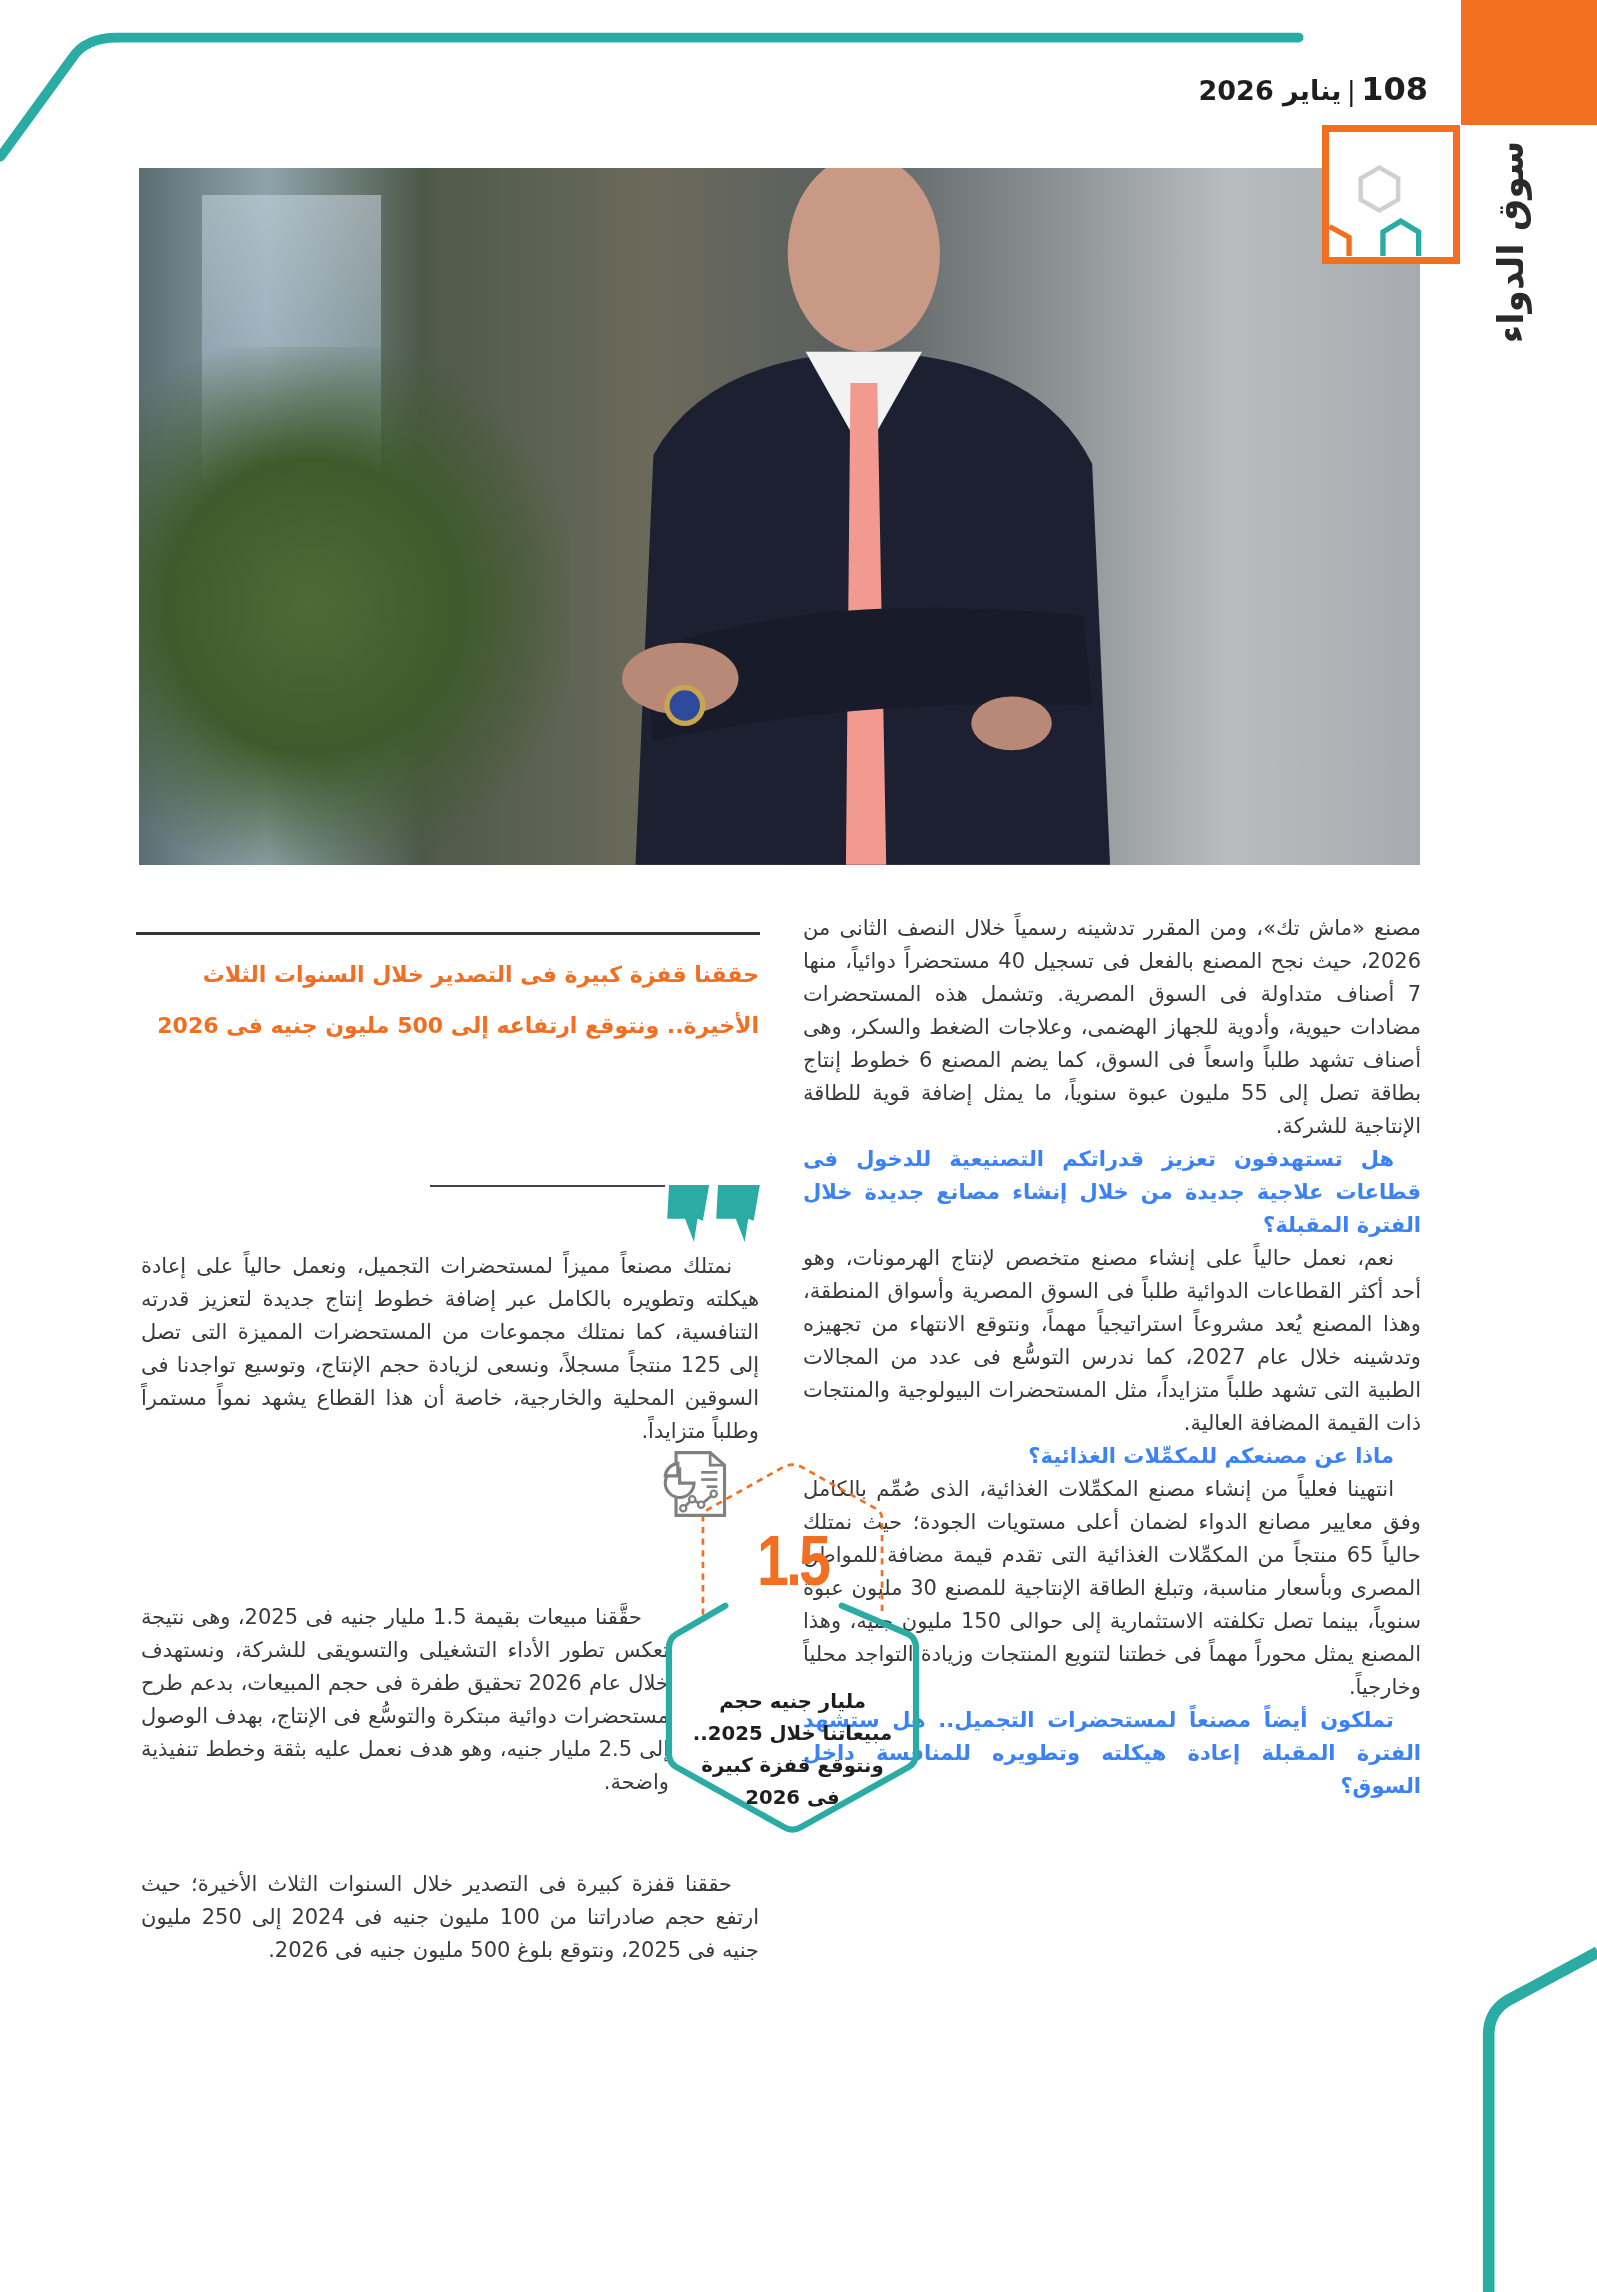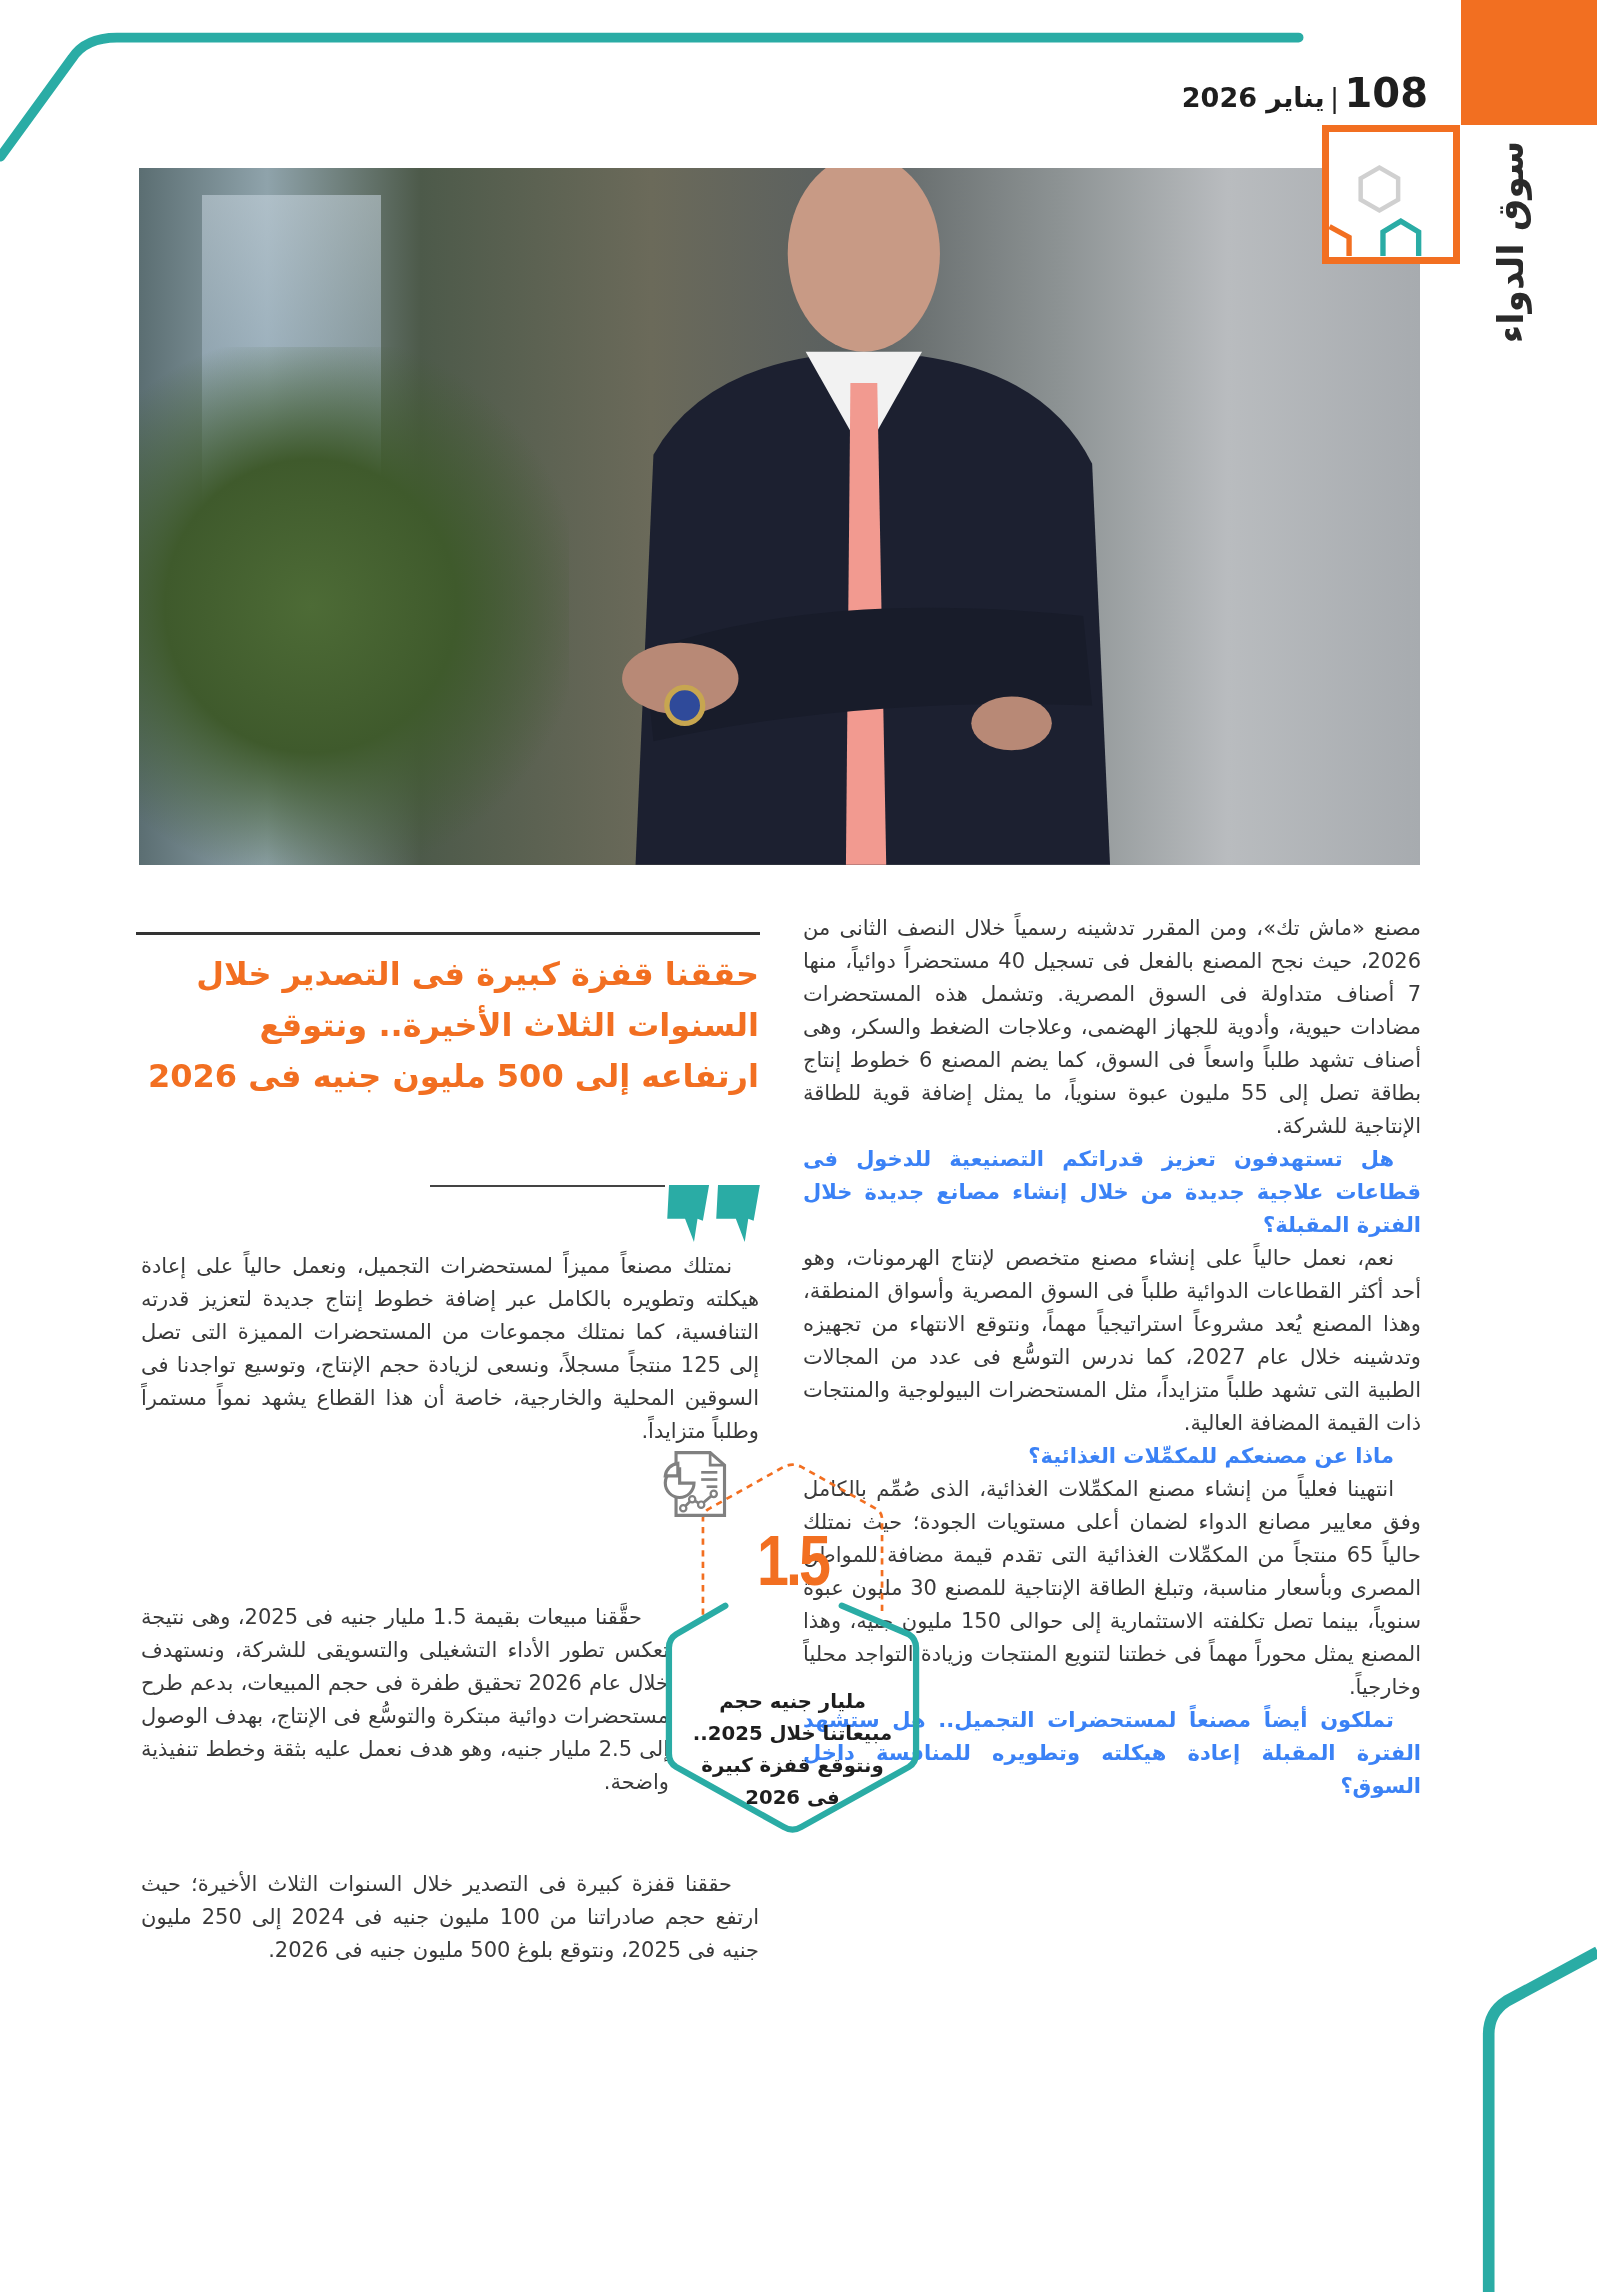--- a/index.html
+++ b/index.html
@@ -2,21 +2,21 @@
 <html style="font-size:14.3px"><head>
 <meta charset="utf-8">
 <style>
   * { box-sizing: border-box; margin: 0; padding: 0; }
   html, body { width: 1598px; height: 2293px; background: #ffffff; overflow: hidden; }
   body { position: relative; font-family: "DejaVu Sans", sans-serif; color: #2b2b2b; }
 
   
   .corner-square { position: absolute; left: 1461px; top: 0; width: 137px; height: 125px; background: #f26f21; }
   .issue { position: absolute; right: 170px; top: 70px; direction: rtl; font-family: "DejaVu Sans", sans-serif; font-weight: bold; font-size: 27px; color: #1e1e1e; white-space: nowrap; }
-  .issue .num { font-size: 40px; }
+  .issue .num { font-size: 32px; }
   .issue .sep { margin: 0 5.4px; font-weight: normal; }
 
   .teal-top { position: absolute; left: 0; top: 0; width: 1308px; height: 376px; }
   .logo-box { position: absolute; left: 1322px; top: 125px; width: 138px; height: 139px; border: 7.2px solid #f26f21; background: #fff; }
   .logo-hex { position: absolute; left: 0; top: 0; width: 124px; height: 124px; }
   .section-label { position: absolute; left: 1469px; top: 152px; width: 81px; height: 179px; }
   .section-label span { position: absolute; left: 50%; top: 50%; transform: translate(-50%,-50%) rotate(-90deg); white-space: nowrap; direction: rtl; font-size: 36px; font-weight: bold; color: #2a2a2a; }
 
   
   .photo { position: absolute; left: 139px; top: 168px; width: 1281px; height: 697px; overflow: hidden;
@@ -31,21 +31,21 @@
   .col p.q { color: #3b82f6; font-weight: bold; text-indent: 27px; }
   .col p.noindent { text-indent: 0; }
 
   .right-col { left: 803px; top: 912px; width: 618px; }
   .left-col-top { left: 141px; top: 1250px; width: 618px; }
   .left-col-mid { left: 141px; top: 1540px; width: 528px; }
   .left-col-bot { left: 141px; top: 1868px; width: 618px; }
 
   
   .pq-rule-top { position: absolute; left: 136px; top: 932px; width: 624px; height: 2.7px; background: #333; }
-  .pull-quote { position: absolute; left: 139px; top: 949px; width: 620px; direction: rtl; text-align: right; font-family: "DejaVu Sans", sans-serif; font-weight: bold; font-size: 32px; line-height: 51px; color: #f26f21; }
+  .pull-quote { position: absolute; left: 139px; top: 949px; width: 620px; direction: rtl; text-align: right; font-family: "DejaVu Sans", sans-serif; font-weight: bold; font-size: 22px; line-height: 51px; color: #f26f21; }
   .pq-rule-bot { position: absolute; left: 430px; top: 1185px; width: 235px; height: 1.8px; background: #444; }
   .quote-mark { position: absolute; left: 667px; top: 1185px; width: 94px; height: 57px; }
 
   
   .stat { position: absolute; left: 658px; top: 1449px; width: 269px; height: 394px; }
   .stat svg { position: absolute; left: 0; top: 0; }
   .stat-value { position: absolute; left: 0; top: 72px; width: 269px; text-align: center; font-family: "Liberation Sans", sans-serif; font-weight: bold; font-size: 70px; letter-spacing: -3.6px; color: #f26f21; transform: scaleX(0.82); }
   .stat-caption { position: absolute; left: 27px; top: 237px; width: 215px; text-align: center; direction: rtl; font-weight: bold; font-size: 19.7px; line-height: 32px; color: #1e1e1e; }
   .stat-icon { position: absolute; left: 90px; top: 148px; width: 72px; height: 70px; }
 

